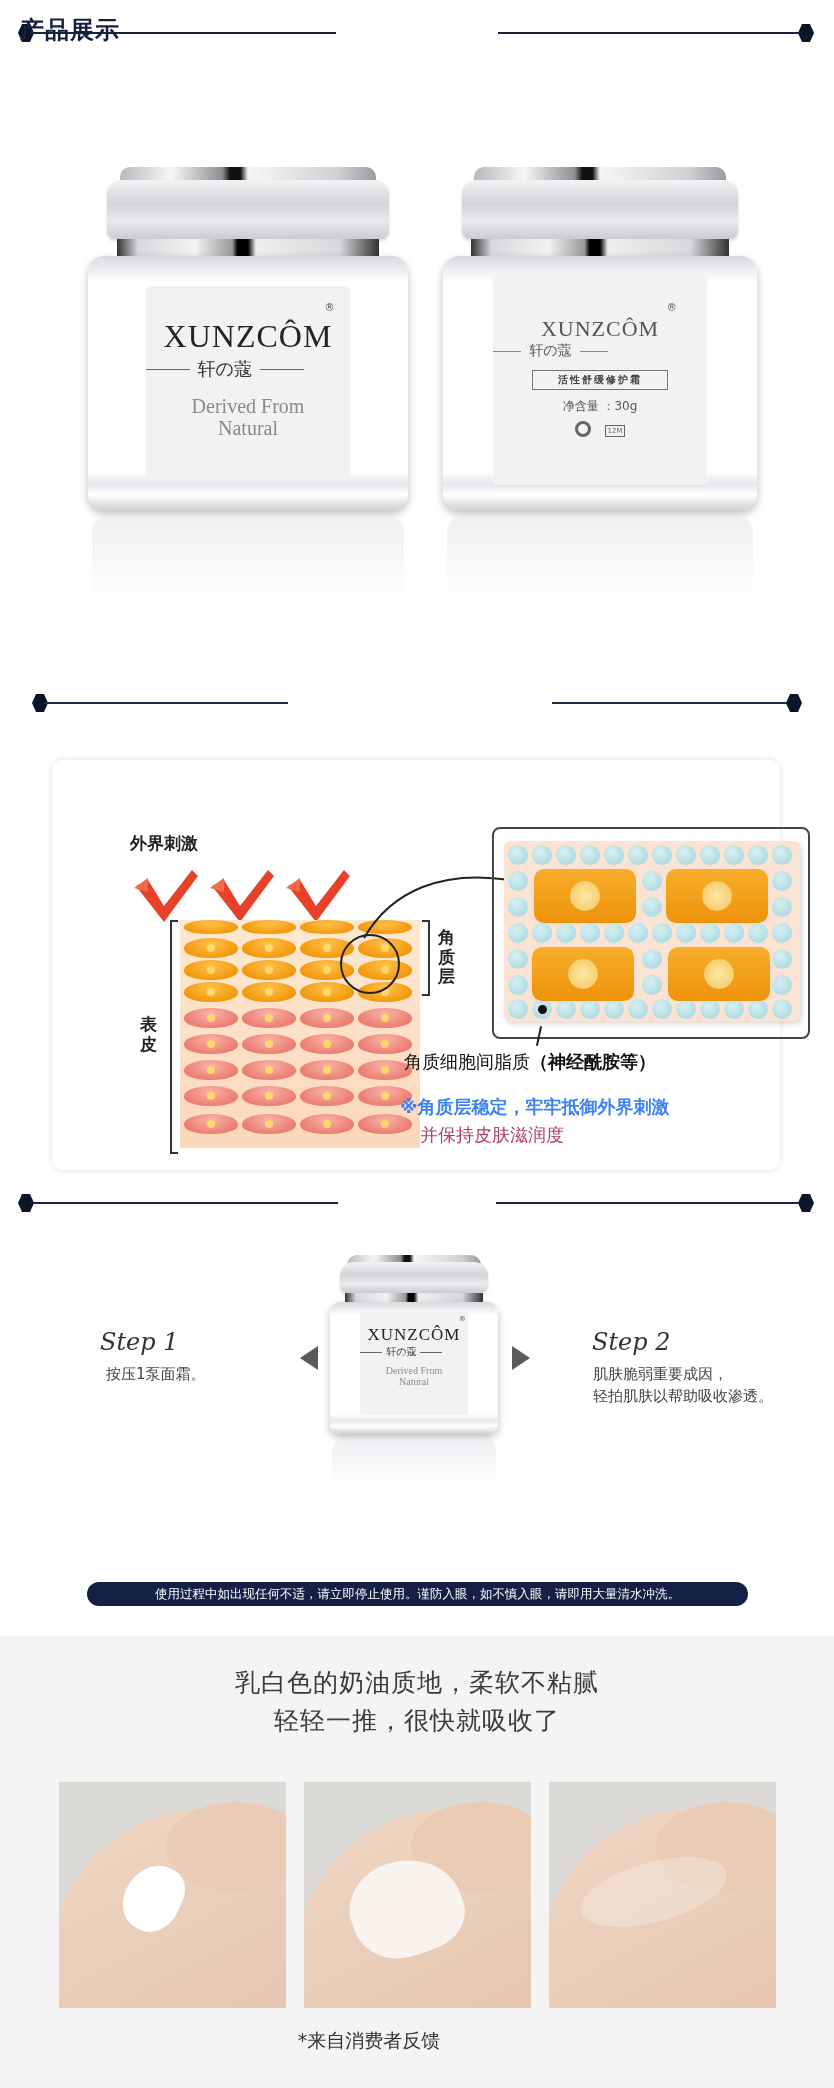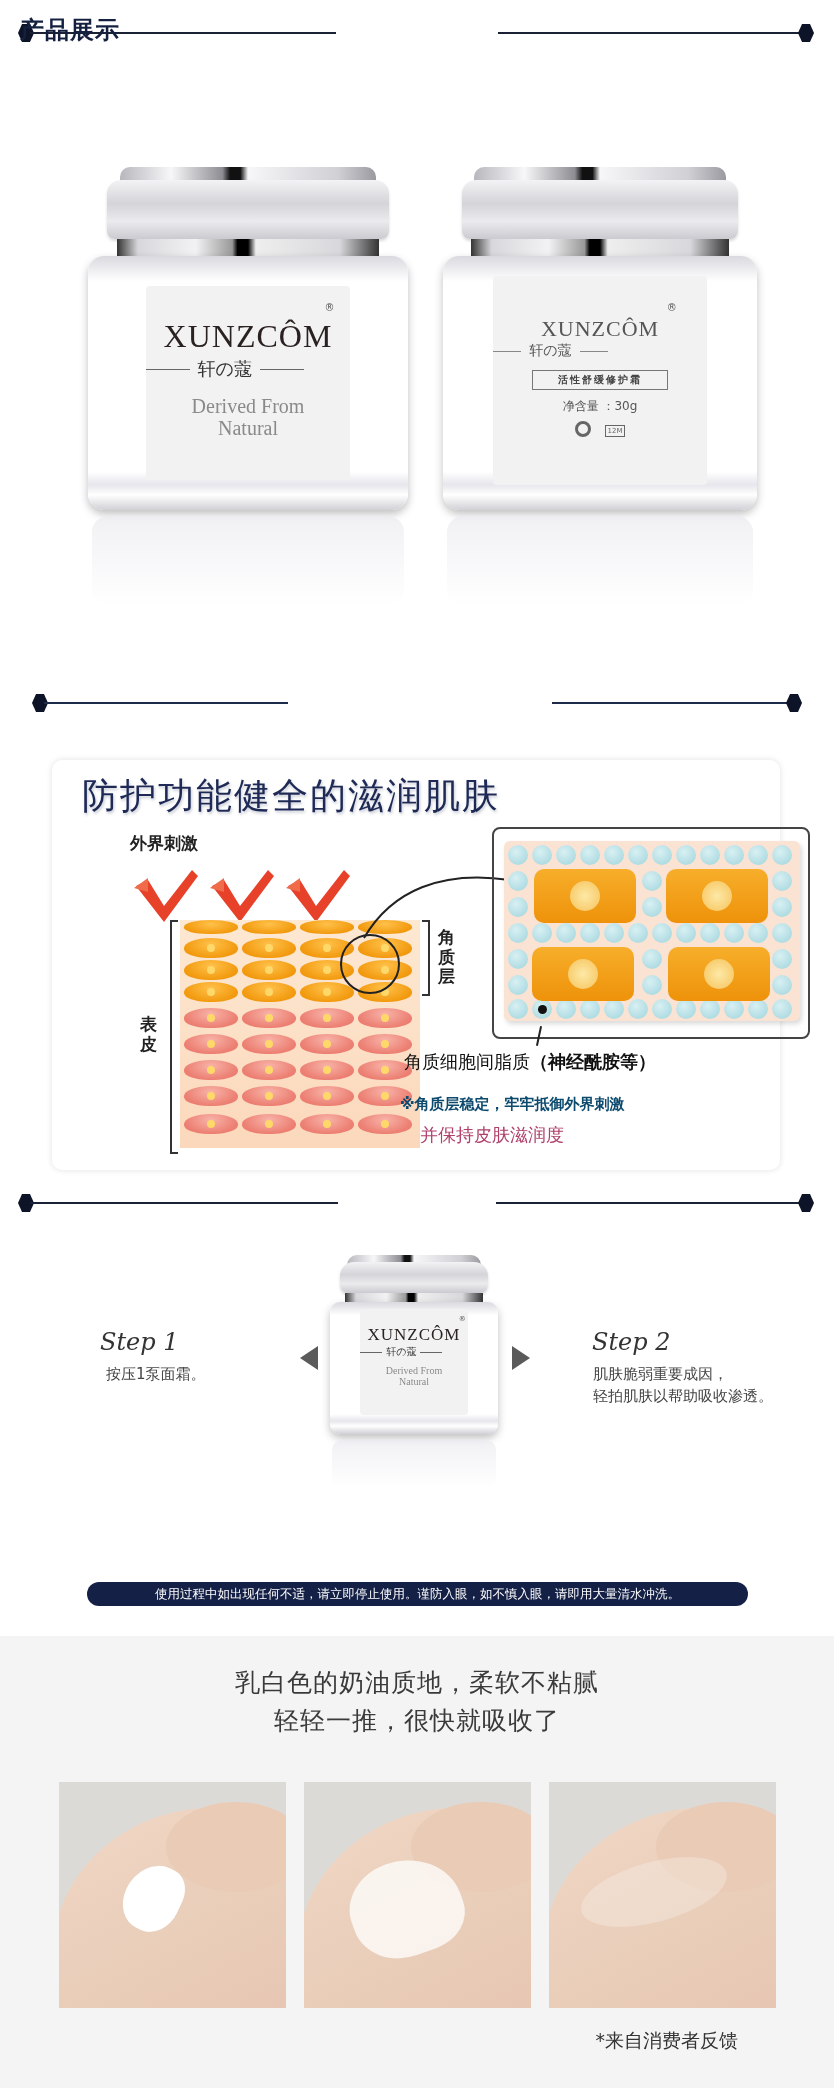--- a/index.html
+++ b/index.html
@@ -45,38 +45,38 @@
   .bracket-r { position: absolute; left: 370px; top: 168px; width: 8px; height: 76px; border: 2px solid #333; border-left: none; }
   .vlabel { position: absolute; font-size: 17px; font-weight: bold; color: #222; line-height: 1.15; width: 20px; }
   .zoom-circle { position: absolute; left: 288px; top: 181px; width: 60px; height: 60px; border: 2px solid #222; border-radius: 50%; }
   .zoom-box { position: absolute; left: 440px; top: 67px; width: 318px; height: 212px; border: 2px solid #444; border-radius: 8px; }
   .zoom-inner { position: absolute; left: 10px; top: 12px; width: 296px; height: 180px; background: #fbe3d3; border-radius: 6px; box-shadow: 2px 3px 5px rgba(0,0,0,.15); overflow: hidden; }
   .lip { position: absolute; width: 20px; height: 20px; border-radius: 50%; background: radial-gradient(circle at 40% 35%, #d8f0f3, #9fd4dc); }
   .corneo { position: absolute; width: 102px; height: 54px; border-radius: 10px; background: linear-gradient(180deg, #f7ae2a, #ee920a); }
   .corneo .nuc { position: absolute; left: 50%; top: 50%; width: 30px; height: 30px; margin: -15px 0 0 -15px; border-radius: 50%; background: radial-gradient(circle, #fde9a6, #f6c25a); }
   .lipid-label { position: absolute; left: 352px; top: 290px; font-size: 18px; color: #111; }
   .lipid-label b { font-weight: bold; }
-  .note { position: absolute; left: 348px; top: 335px; font-size: 15px; color: #0c4a6e; font-weight: bold; }
+  .note { position: absolute; left: 348px; top: 335px; font-size: 18px; color: #3b82f6; font-weight: bold; }
   .note2 { position: absolute; left: 368px; top: 363px; font-size: 18px; color: #b0406a; }
 
   
   .step-title { position: absolute; font-family: "DejaVu Serif", serif; font-style: italic; font-size: 24px; color: #333; }
   .step-text { position: absolute; font-size: 15px; color: #444; line-height: 1.45; }
   .tri-l { position: absolute; width: 0; height: 0; border-top: 12px solid transparent; border-bottom: 12px solid transparent; border-right: 18px solid #5a5a5a; }
   .tri-r { position: absolute; width: 0; height: 0; border-top: 12px solid transparent; border-bottom: 12px solid transparent; border-left: 18px solid #5a5a5a; }
   .warning { position: absolute; left: 87px; top: 1582px; width: 661px; height: 24px; background: #142046; border-radius: 12px; color: #fff; font-size: 12.5px; text-align: center; line-height: 24px; }
 
   
   .texture-bg { position: absolute; left: 0; top: 1636px; width: 834px; height: 452px; background: #f4f4f4; }
   .texture-text { position: absolute; left: 0; width: 834px; text-align: center; font-size: 25px; color: #3a3a3a; letter-spacing: 1px; }
   .hand { position: absolute; top: 1782px; width: 227px; height: 226px; overflow: hidden; background: #dcdad6; }
   .hand .skin-shape { position: absolute; left: -10px; top: 30px; width: 260px; height: 240px; background: linear-gradient(160deg, #f0d6c4 0%, #ead0bc 40%, #e6c4b0 100%); border-radius: 60% 40% 10% 10%; transform: rotate(-8deg); }
   .hand .knuckle { position: absolute; right: -20px; top: 20px; width: 140px; height: 90px; border-radius: 50%; background: #e9cbb6; }
   .hand .cream { position: absolute; background: #fff; }
-  .feedback { position: absolute; left: 0; top: 2028px; width: 738px; text-align: right; font-size: 19px; color: #333; }
+  .feedback { position: absolute; left: 0; top: 2028px; width: 738px; text-align: center; font-size: 19px; color: #333; }
 </style>
 </head>
 <body>
 
 <div class="sec-head" style="top:2px;">
   <div class="hex" style="left:18px;"></div>
   <div class="line" style="left:30px; width:306px;"></div>
   <div class="title">产品展示</div>
   <div class="line" style="left:498px; width:306px;"></div>
   <div class="hex" style="left:798px;"></div>
@@ -129,21 +129,20 @@
 <div class="reflect" style="left:447px; top:516px; width:306px; height:90px;"></div>
 
 <div class="sec-head" style="top:672px;">
   <div class="hex" style="left:32px;"></div>
   <div class="line" style="left:44px; width:244px; background:#1e2a4a;"></div>
   <div class="line" style="left:552px; width:244px; background:#1e2a4a;"></div>
   <div class="hex" style="left:786px;"></div>
 </div>
 
 <div class="card">
-  <div class="card-title">防护功能健全的滋润肌肤</div>
   <div class="stim">外界刺激</div>
 
   <svg class="arrow" style="left:80px; top:106px;" viewBox="0 0 68 60">
       <path d="M4 20 L16 14 L32 40 L60 4 L66 10 L32 56 Z" fill="#e8412a"></path>
       <path d="M2 22 L16 12 L16 26 Z" fill="#f06b4a"></path>
     </svg>
   <svg class="arrow" style="left:156px; top:106px;" viewBox="0 0 68 60">
       <path d="M4 20 L16 14 L32 40 L60 4 L66 10 L32 56 Z" fill="#e8412a"></path>
       <path d="M2 22 L16 12 L16 26 Z" fill="#f06b4a"></path>
     </svg>

